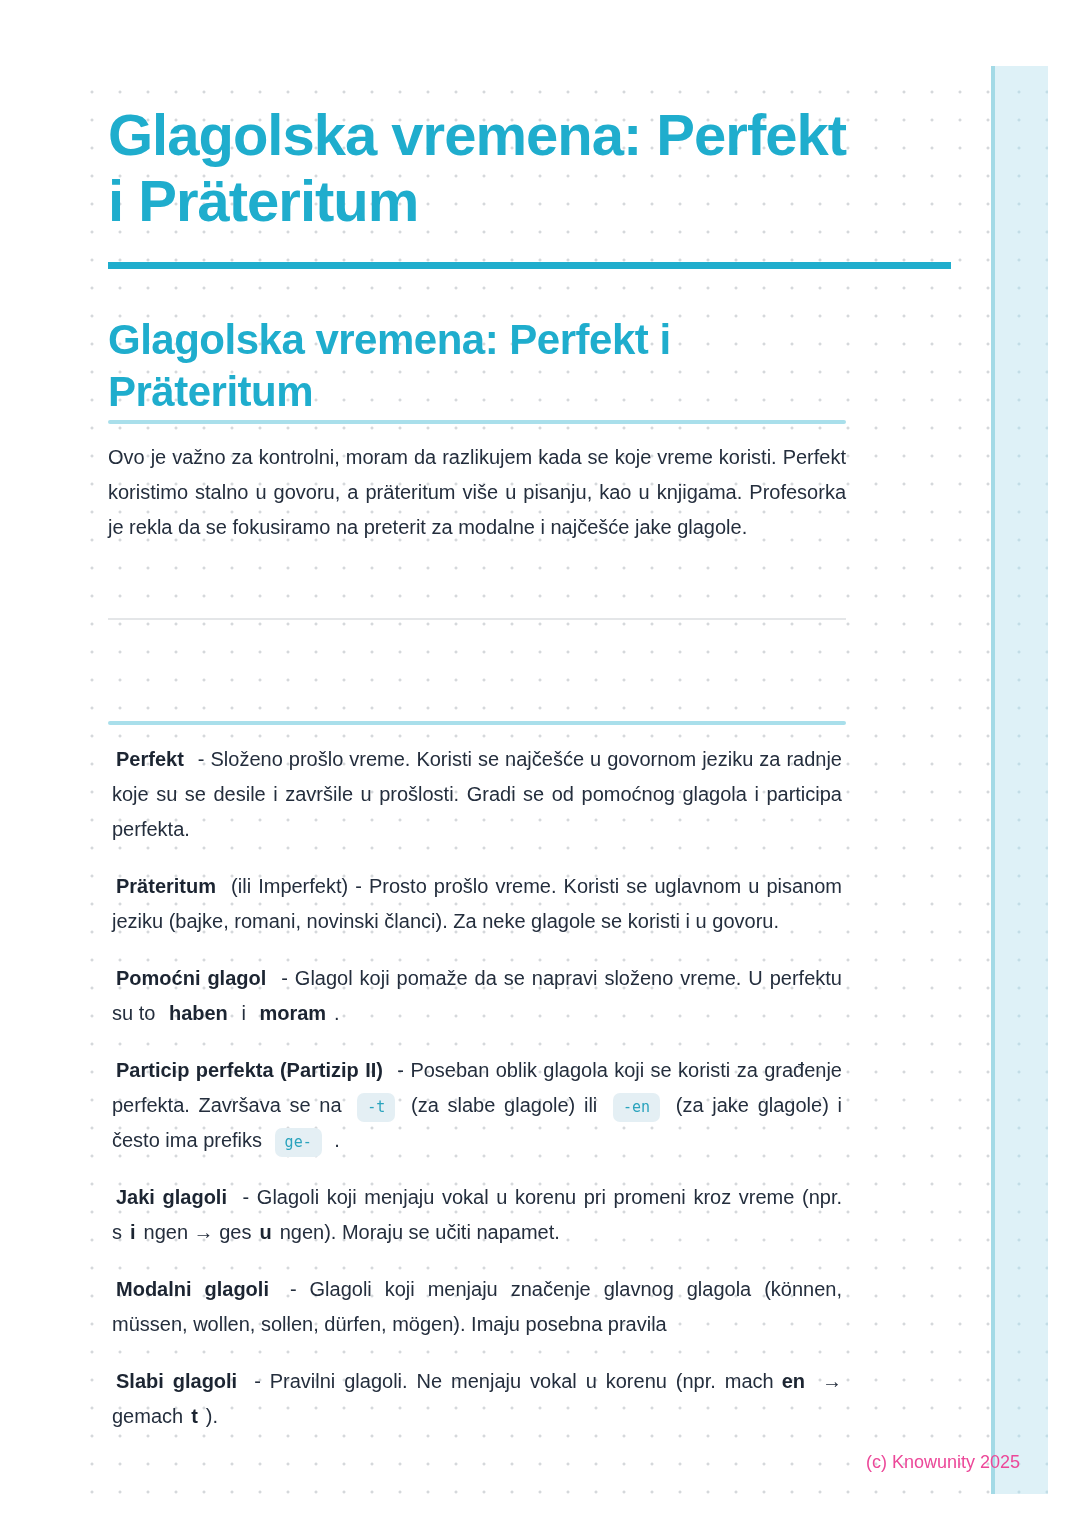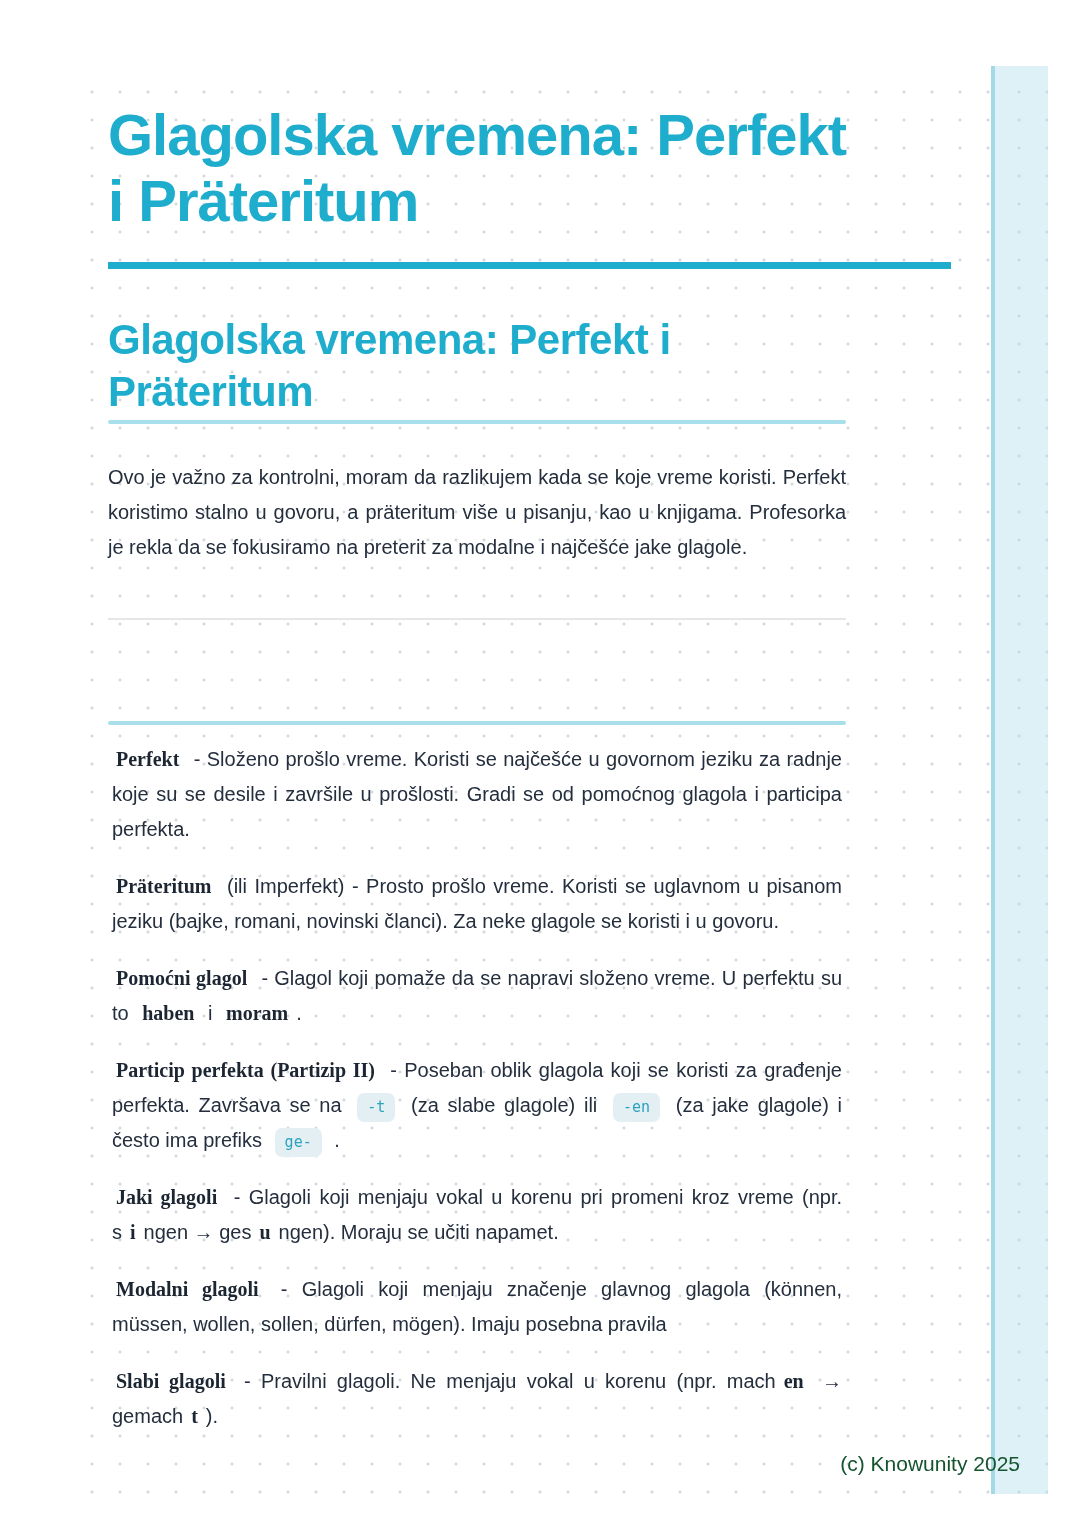--- a/index.html
+++ b/index.html
@@ -57,46 +57,46 @@
     background: #a9dfeb; border-radius: 2px;
   }
   #intro-underline { top: 404px; }
   #key-underline   { top: 705px; }
 
   .body-text {
     font-size: 20px; line-height: 35px;
     color: #242e3d;
     text-align: justify;
   }
-  #intro-paragraph { left: 92px; top: 444px; width: 738px; }
+  #intro-paragraph { left: 92px; top: 424px; width: 738px; }
 
   #section-divider {
     left: 92px; top: 602px; width: 738px; height: 2px;
     background: #e4e6e8;
   }
   #key-heading { left: 92px; top: 645px; width: 640px; }
 
   #definitions { left: 92px; top: 722px; width: 738px; }
   .def { margin-bottom: 22px; }
-  .def .b { font-weight: 700; color: #1c2532; font-family: Liberation Serif, serif; }
+  .def .b { font-weight: 700; color: #1c2532; }
   .chip {
     display: inline-block;
     font-family: "DejaVu Sans Mono", monospace;
     font-size: 15px; line-height: 20px;
     color: #2aa3bd;
     background: #e4eff4;
     border-radius: 7px;
     padding: 4px 10px 5px;
     margin: 0 3px;
     vertical-align: baseline;
   }
   #footer-credit {
     right: 68px; top: 1436px;
-    font-size: 21px;
-    color: #14532d;
+    font-size: 18px;
+    color: #ec4899;
     z-index: 3;
   }
 </style>
 </head>
 <body>
 
 <div id="page">
   <div id="dotted-bg"></div>
   <div id="side-stripe"></div>
 

